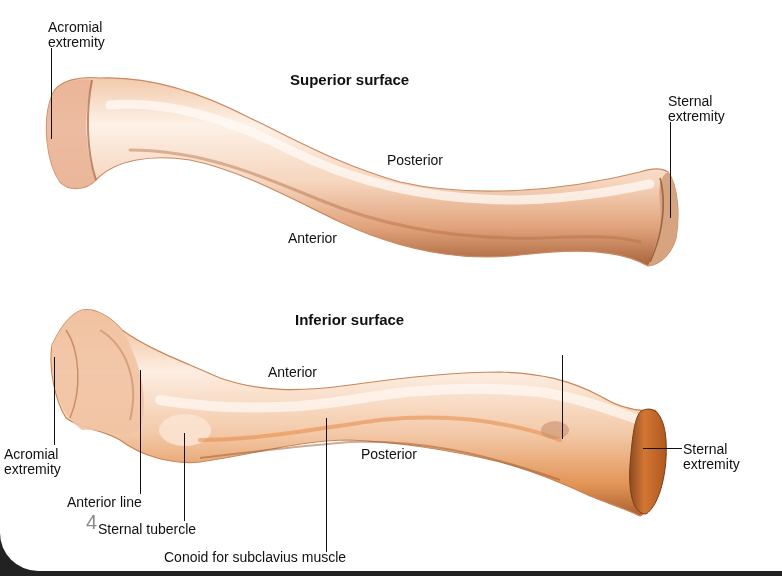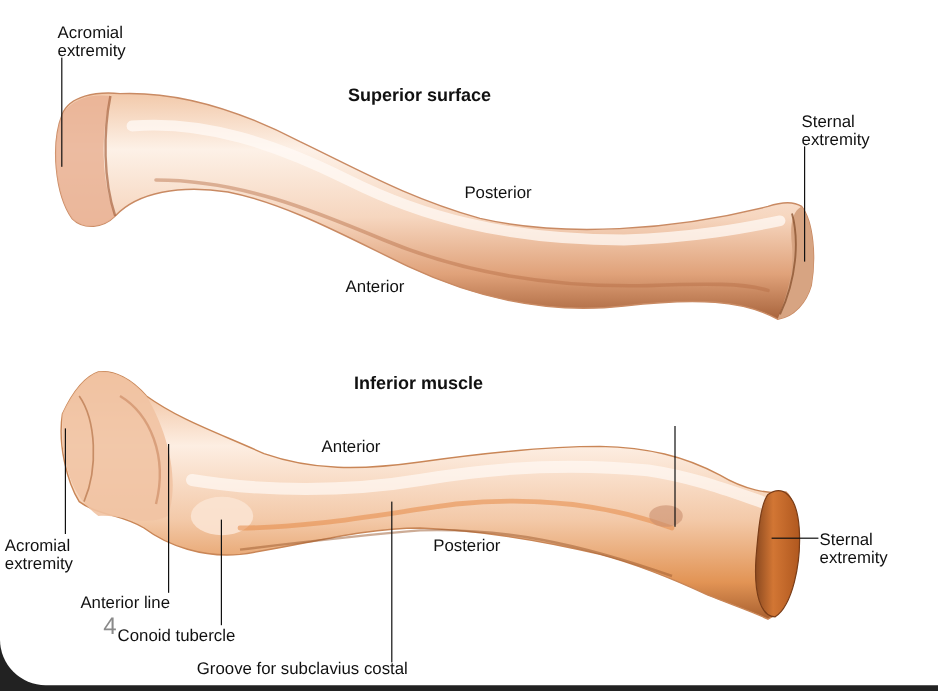--- a/index.html
+++ b/index.html
@@ -101,21 +101,21 @@
       <path d="M200,440 C260,440 320,428 380,420 C440,414 500,418 560,440" fill="none" stroke="#e58a47" stroke-width="4" opacity="0.55" stroke-linecap="round"></path>
       <path d="M200,458 C250,452 300,446 350,442 C420,440 480,452 560,480" fill="none" stroke="#9b5a2e" stroke-width="2" opacity="0.5"></path>
 
       <ellipse cx="555" cy="430" rx="14" ry="9" fill="#c99070" opacity="0.6"></ellipse>
 
       <path d="M640,412 C652,404 664,412 666,440 C668,470 660,505 646,514 C634,514 628,495 630,465 C632,440 634,420 640,412 Z" fill="url(#sternFace)" stroke="#7a3d18" stroke-width="1"></path>
     </g>
   </svg>
 
   <div class="title" style="left:290px; top:71px;">Superior surface</div>
-  <div class="title" style="left:295px; top:311px;">Inferior muscle</div>
+  <div class="title" style="left:295px; top:311px;">Inferior surface</div>
 
   <div class="lbl multi" style="left:48px; top:20px;">Acromial
 extremity</div>
   <div class="leader" style="left:51px; top:48px; width:1px; height:91px;"></div>
 
   <div class="lbl multi" style="left:668px; top:94px;">Sternal
 extremity</div>
   <div class="leader" style="left:670px; top:122px; width:1px; height:96px;"></div>
 
   <div class="lbl" style="left:387px; top:153px;">Posterior</div>
@@ -131,18 +131,18 @@
   <div class="leader" style="left:643px; top:448px; width:39px; height:1px;"></div>
 
   <div class="lbl multi" style="left:4px; top:447px;">Acromial
 extremity</div>
   <div class="leader" style="left:54px; top:357px; width:1px; height:88px;"></div>
 
   <div class="lbl" style="left:67px; top:495px;">Anterior line</div>
   <div class="leader" style="left:140px; top:370px; width:1px; height:124px;"></div>
 
   <div class="pageno">4</div>
-  <div class="lbl" style="left:98px; top:522px;">Conoid tubercle</div>
+  <div class="lbl" style="left:98px; top:522px;">Sternal tubercle</div>
   <div class="leader" style="left:184px; top:433px; width:1px; height:88px;"></div>
 
-  <div class="lbl" style="left:164px; top:550px;">Groove for subclavius costal</div>
+  <div class="lbl" style="left:164px; top:550px;">Conoid for subclavius muscle</div>
   <div class="leader" style="left:326px; top:418px; width:1px; height:134px;"></div>
 </div>
 
 </body></html>

